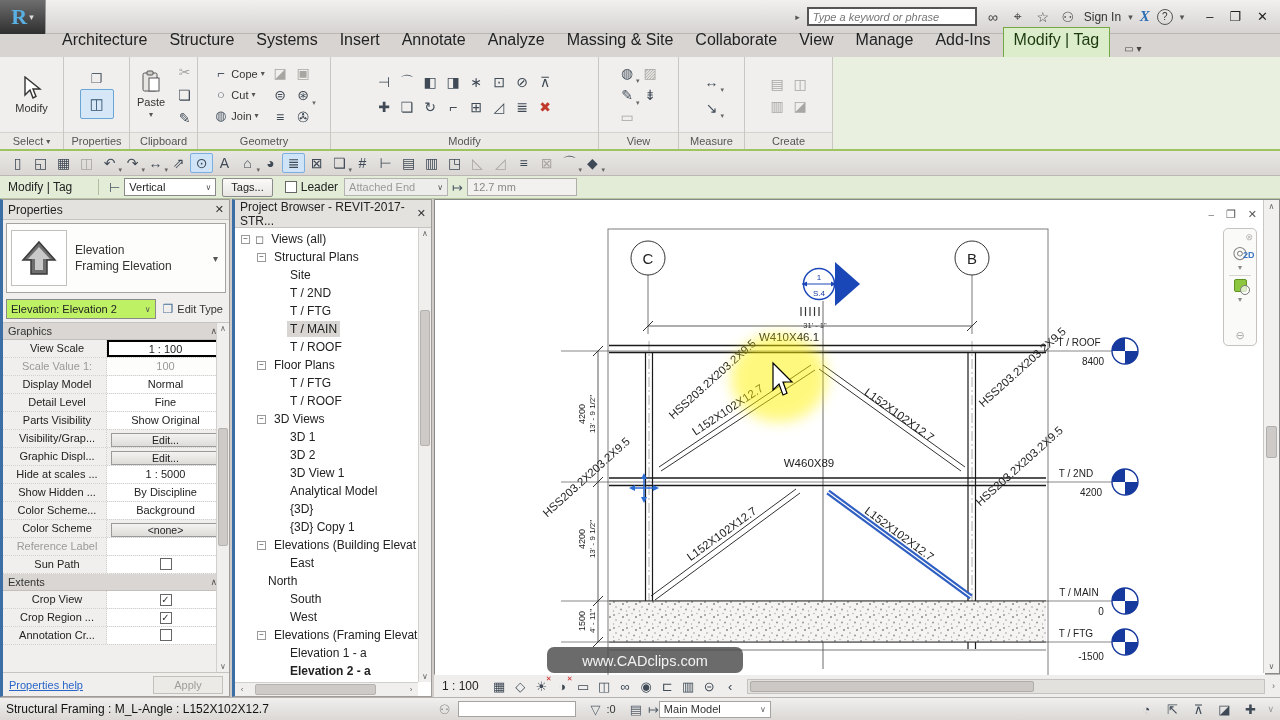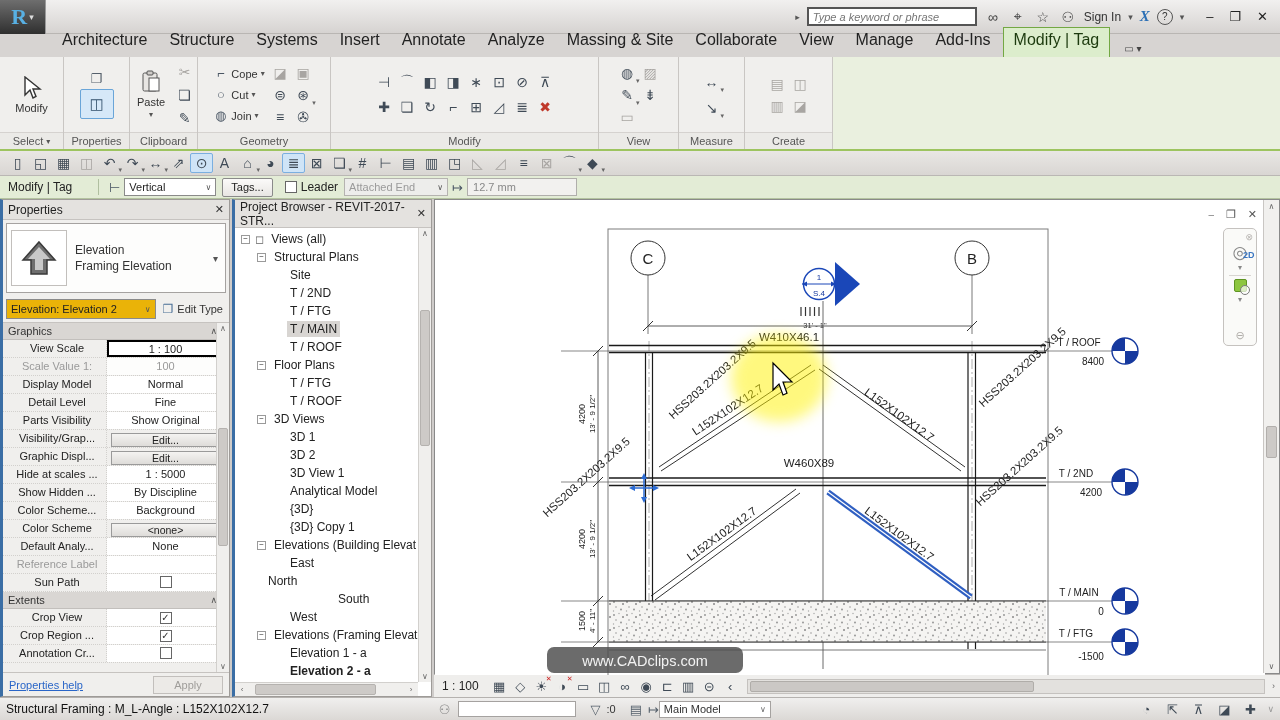--- a/index.html
+++ b/index.html
@@ -82,21 +82,21 @@
   .palette{background:#f0efed;border:1px solid #9e9b98;border-left:3px solid #3b6ea5;display:flex;flex-direction:column;min-height:0;}
   .props{width:230px;flex:0 0 230px;}
   .browser{width:200px;flex:0 0 200px;margin-left:2px;}
   .palhead{height:28px;flex:0 0 20px;background:#e4e2df;display:flex;align-items:center;justify-content:space-between;padding:0 5px;font-size:12px;color:#222;border-bottom:1px solid #c6c3c0;}
   .palclose{font-size:11px;color:#333;}
   .typebox{height:70px;flex:0 0 70px;margin:3px;border:1px solid #a5a2a0;background:#fdfdfc;display:flex;align-items:center;gap:8px;padding:4px;}
   .typeicon{width:56px;height:56px;border:1px solid #c2bfbc;background:#fff;display:flex;align-items:center;justify-content:center;}
   .typetext{font-size:12px;color:#333;line-height:16px;flex:1;}
   .typedd{color:#555;font-size:10px;padding-right:3px;}
   .selrow{height:26px;flex:0 0 26px;display:flex;align-items:center;gap:4px;padding:0 3px;}
-  .typesel{flex:1;height:20px;background:#eab308;border:1px solid #8a8a8a;display:flex;align-items:center;justify-content:space-between;padding:0 4px;font-size:11px;}
+  .typesel{flex:1;height:20px;background:#bef264;border:1px solid #8a8a8a;display:flex;align-items:center;justify-content:space-between;padding:0 4px;font-size:11px;}
   .edittype{display:flex;align-items:center;gap:4px;font-size:11px;color:#333;padding:0 3px;}
   .edittype .ei{color:#4a6f96;font-size:12px;}
   .pgridwrap{flex:1;position:relative;overflow:hidden;border-top:1px solid #c6c3c0;}
   .pgrid{position:absolute;left:0;top:0;right:7px;text-align:center;}
   .psec{height:17px;background:#d9d6d3;display:flex;align-items:center;justify-content:space-between;padding:0 5px;font-size:11px;color:#333;border-bottom:1px solid #c2bfbc;}
   .psec .ch{font-size:9px;color:#555;}
   .prow{height:18px;display:flex;border-bottom:1px dotted #d2d0cd;font-size:11px;}
   .plabel{width:104px;flex:0 0 104px;padding:2px 0 0 5px;color:#222;border-right:1px dotted #d2d0cd;white-space:nowrap;overflow:hidden;}
   .plabel.dim{color:#9a9a9a;}
   .pval{flex:1;padding:2px 2px 0 4px;background:#fff;color:#222;white-space:nowrap;overflow:hidden;}
@@ -512,24 +512,20 @@
               <span class="plabel">Color Scheme...</span>
               <span class="pval">Background</span>
             </div>
             <div class="prow">
               <span class="plabel">Color Scheme</span>
               <span class="pval btncell">
                 <span class="vbtn">&lt;none&gt;</span>
               </span>
             </div>
             <div class="prow">
-              <span class="plabel">Default Analy...</span>
-              <span class="pval">None</span>
-            </div>
-            <div class="prow">
               <span class="plabel dim">Reference Label</span>
               <span class="pval"></span>
             </div>
             <div class="prow">
               <span class="plabel">Sun Path</span>
               <span class="pval"><span class="cb"></span></span>
             </div>
             <div class="psec">
               <span>Extents</span>
               <span class="ch">∧</span>
@@ -640,21 +636,21 @@
               <span class="tlabel">Elevations (Building Elevat</span>
             </div>
             <div class="titem" style="padding-left: 38px;">
               <span class="noexp"></span>
               <span class="tlabel">East</span>
             </div>
             <div class="titem" style="padding-left: 16px;">
               <span class="noexp"></span>
               <span class="tlabel">North</span>
             </div>
-            <div class="titem" style="padding-left: 38px; margin-left: 48px;">
+            <div class="titem" style="padding-left: 38px;">
               <span class="noexp"></span>
               <span class="tlabel">South</span>
             </div>
             <div class="titem" style="padding-left: 38px;">
               <span class="noexp"></span>
               <span class="tlabel">West</span>
             </div>
             <div class="titem" style="padding-left: 22px;">
               <span class="exp">−</span>
               <span class="tlabel">Elevations (Framing Elevat</span>

